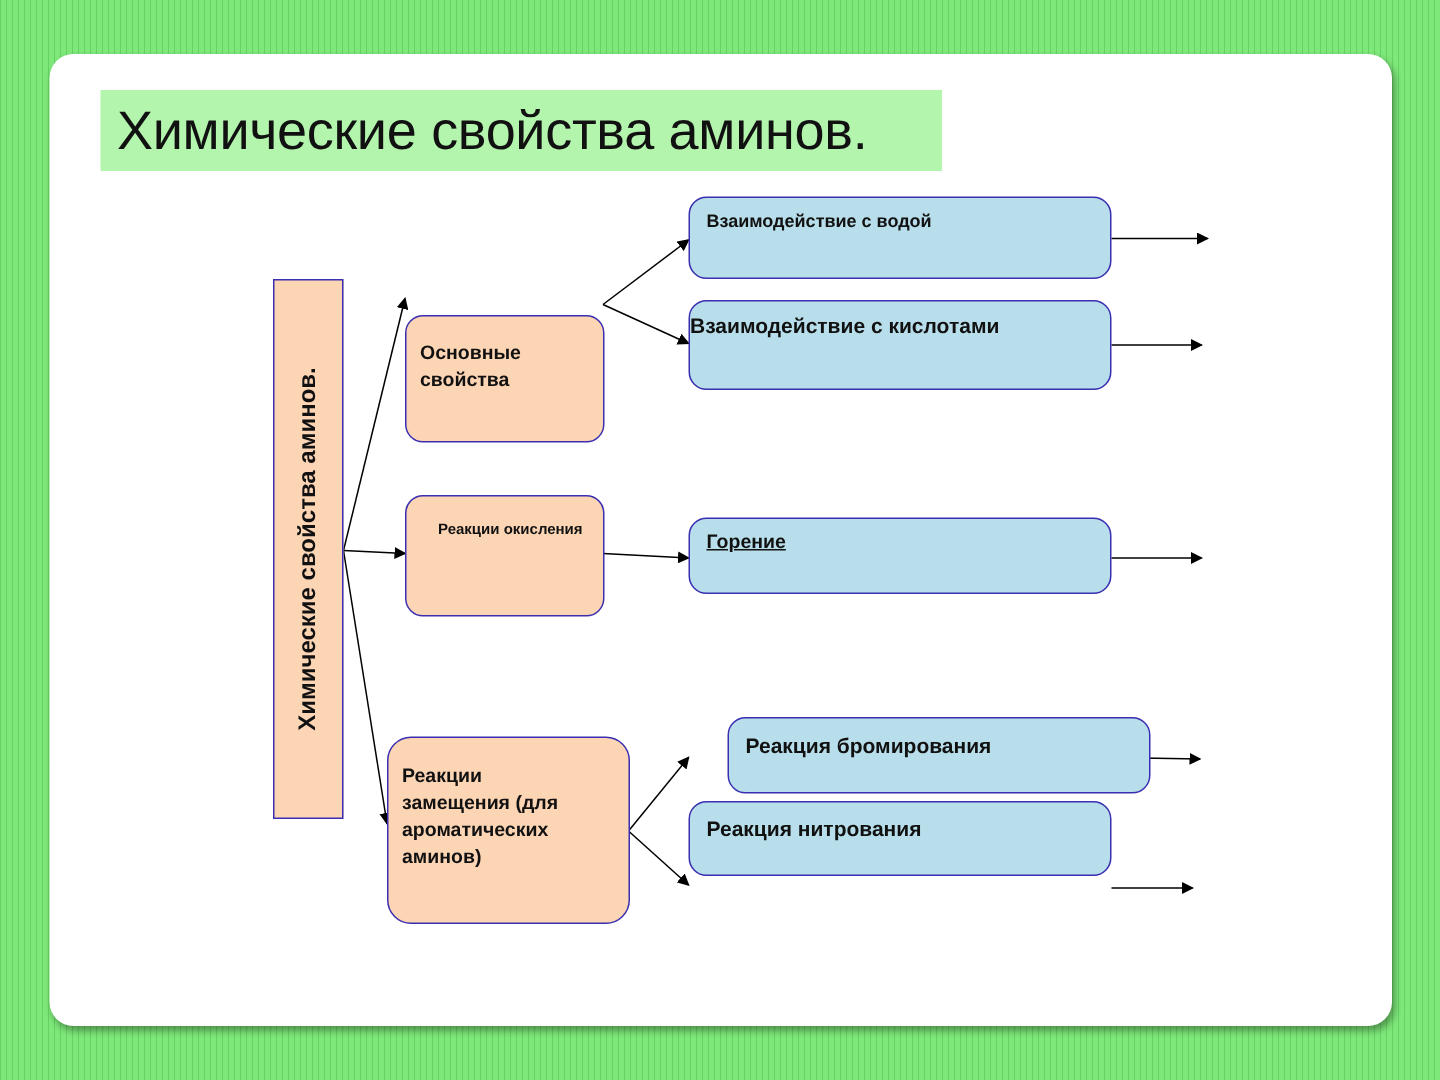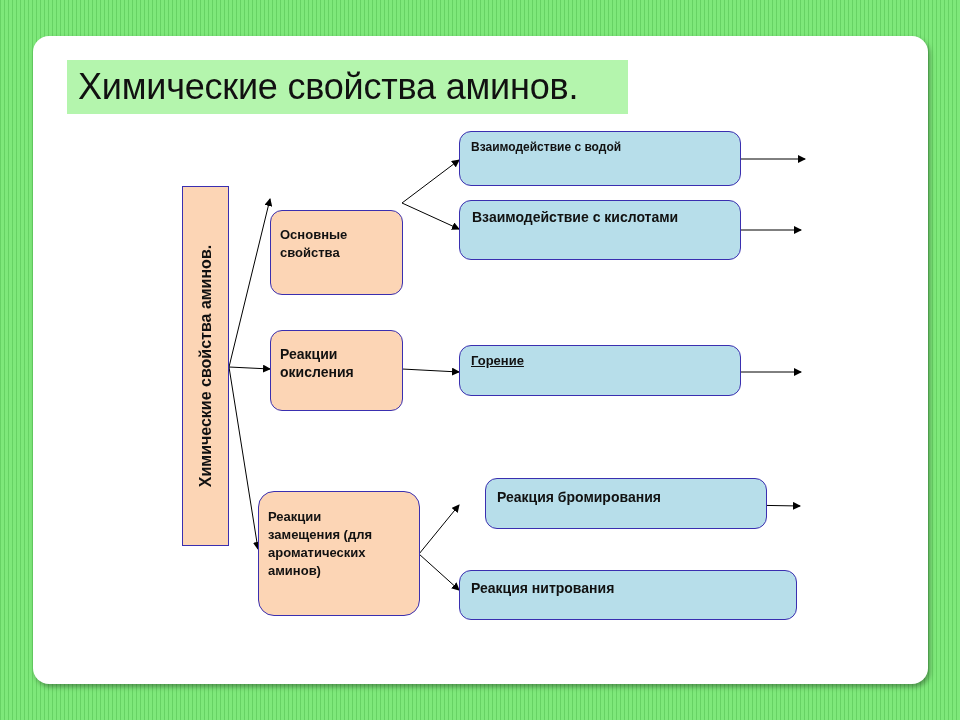--- a/index.html
+++ b/index.html
@@ -75,33 +75,33 @@
 </svg>
 
 <div class="node peach root">
   <span class="root-label">Химические свойства аминов.</span>
 </div>
 
 <div class="node peach rounded" style="left:270px;top:162px;width:133px;height:85px;margin-top:48px;">
   <span class="node-text" style="left:9px;top:15px;width:110px;">Основные свойства</span>
 </div>
 <div class="node peach rounded" style="left:270px;top:330px;width:133px;height:81px;">
-  <span class="node-text" style="left:9px;top:14px;width:110px;font-size:14px;">Реакции окисления</span>
+  <span class="node-text" style="left:21px;top:14px;width:110px;font-size:10px;">Реакции окисления</span>
 </div>
 <div class="node peach rounded" style="left:258px;top:491px;width:162px;height:125px;border-radius:16px;">
   <span class="node-text" style="left:9px;top:16px;width:120px;">Реакции замещения (для ароматических аминов)</span>
 </div>
 
 <div class="node blue rounded" style="left:459px;top:131px;width:282px;height:55px;">
   <span class="node-text" style="left:11px;top:6px;font-size:12px;">Взаимодействие с водой</span>
 </div>
 <div class="node blue rounded" style="left:459px;top:200px;width:282px;height:60px;">
-  <span class="node-text" style="left:12px;top:7px;font-size:14px;">Взаимодействие с кислотами</span>
+  <span class="node-text" style="left:0;top:7px;font-size:14px;">Взаимодействие с кислотами</span>
 </div>
 <div class="node blue rounded" style="left:459px;top:345px;width:282px;height:51px;">
   <span class="node-text" style="left:11px;top:6px;text-decoration:underline;">Горение</span>
 </div>
 <div class="node blue rounded" style="left:485px;top:478px;width:282px;height:51px;">
   <span class="node-text" style="left:11px;top:9px;font-size:14px;">Реакция бромирования</span>
 </div>
-<div class="node blue rounded" style="left:459px;top:570px;width:338px;height:50px;">
+<div class="node blue rounded" style="left:459px;top:534px;width:282px;height:50px;">
   <span class="node-text" style="left:11px;top:8px;font-size:14px;">Реакция нитрования</span>
 </div>
 
 </body></html>

